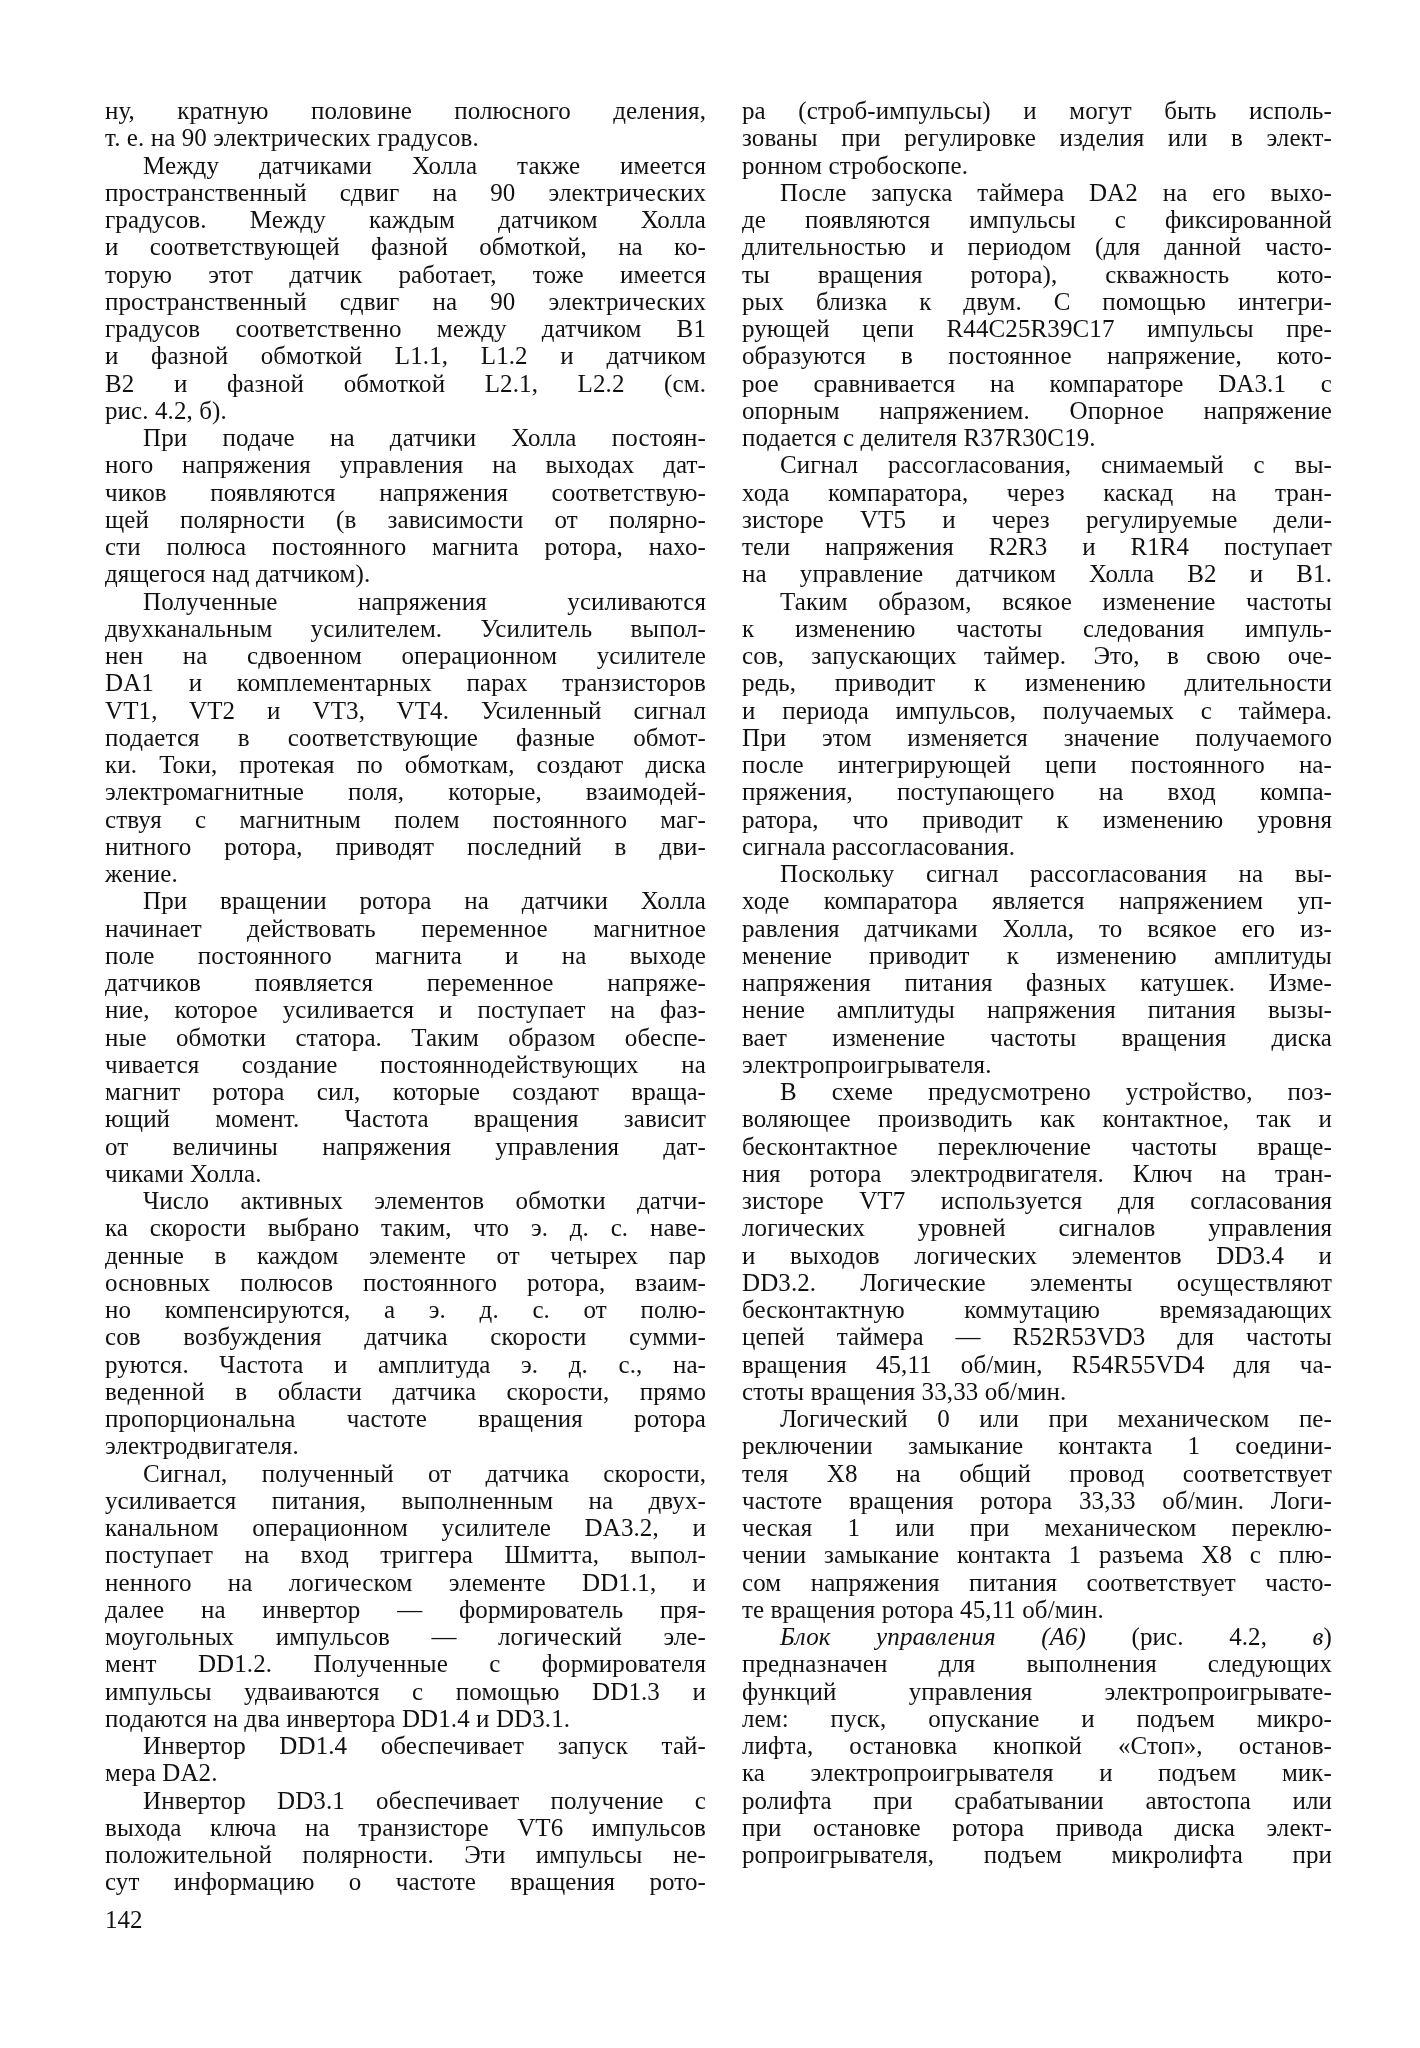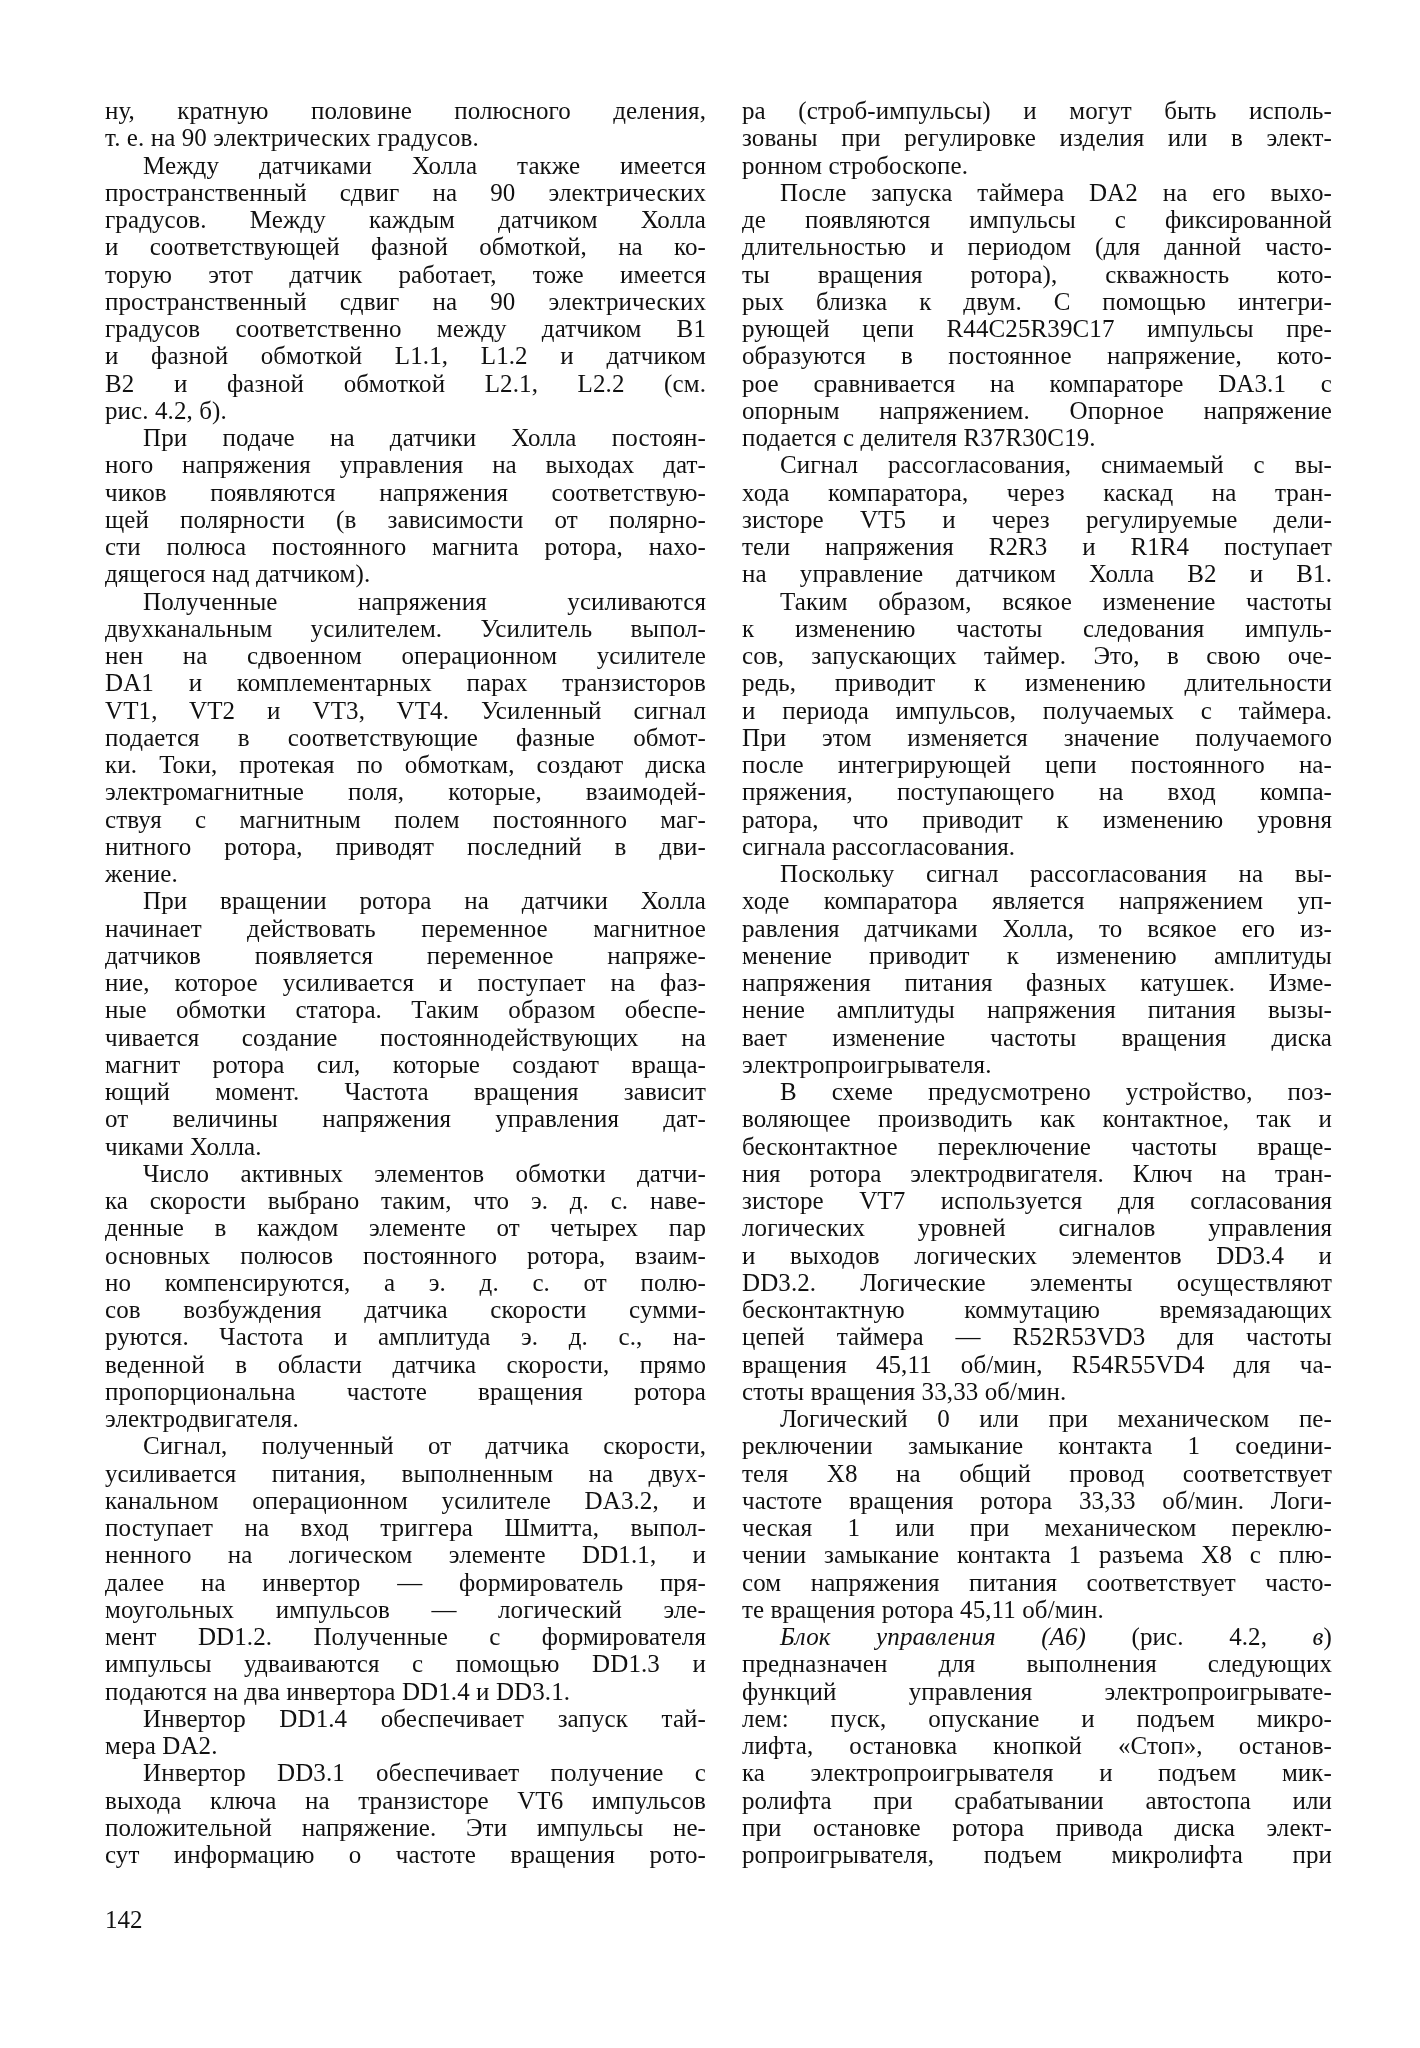--- a/index.html
+++ b/index.html
@@ -59,20 +59,21 @@
       <span class="line">DA1 и комплементарных парах транзисторов</span>
       <span class="line">VT1, VT2 и VT3, VT4. Усиленный сигнал</span>
       <span class="line">подается в соответствующие фазные обмот-</span>
       <span class="line">ки. Токи, протекая по обмоткам, создают диска</span>
       <span class="line">электромагнитные поля, которые, взаимодей-</span>
       <span class="line">ствуя с магнитным полем постоянного маг-</span>
       <span class="line">нитного ротора, приводят последний в дви-</span>
       <span class="line last">жение.</span>
       <span class="line indent">При вращении ротора на датчики Холла</span>
       <span class="line">начинает действовать переменное магнитное</span>
+      <span class="line">поле постоянного магнита и на выходе</span>
       <span class="line">датчиков появляется переменное напряже-</span>
       <span class="line">ние, которое усиливается и поступает на фаз-</span>
       <span class="line">ные обмотки статора. Таким образом обеспе-</span>
       <span class="line">чивается создание постояннодействующих на</span>
       <span class="line">магнит ротора сил, которые создают враща-</span>
       <span class="line">ющий момент. Частота вращения зависит</span>
       <span class="line">от величины напряжения управления дат-</span>
       <span class="line last">чиками Холла.</span>
       <span class="line indent">Число активных элементов обмотки датчи-</span>
       <span class="line">ка скорости выбрано таким, что э. д. с. наве-</span>
@@ -91,21 +92,21 @@
       <span class="line">ненного на логическом элементе DD1.1, и</span>
       <span class="line">далее на инвертор — формирователь пря-</span>
       <span class="line">моугольных импульсов — логический эле-</span>
       <span class="line">мент DD1.2. Полученные с формирователя</span>
       <span class="line">импульсы удваиваются с помощью DD1.3 и</span>
       <span class="line last">подаются на два инвертора DD1.4 и DD3.1.</span>
       <span class="line indent">Инвертор DD1.4 обеспечивает запуск тай-</span>
       <span class="line last">мера DA2.</span>
       <span class="line indent">Инвертор DD3.1 обеспечивает получение с</span>
       <span class="line">выхода ключа на транзисторе VT6 импульсов</span>
-      <span class="line">положительной напряжение. Эти импульсы не-</span>
+      <span class="line">положительной полярности. Эти импульсы не-</span>
       <span class="line">сут информацию о частоте вращения рото-</span>
     </div>
   <div class="col col-right" id="col-right">
       <span class="line">ра (строб-импульсы) и могут быть исполь-</span>
       <span class="line">зованы при регулировке изделия или в элект-</span>
       <span class="line last">ронном стробоскопе.</span>
       <span class="line indent">После запуска таймера DA2 на его выхо-</span>
       <span class="line">де появляются импульсы с фиксированной</span>
       <span class="line">длительностью и периодом (для данной часто-</span>
       <span class="line">ты вращения ротора), скважность кото-</span>

